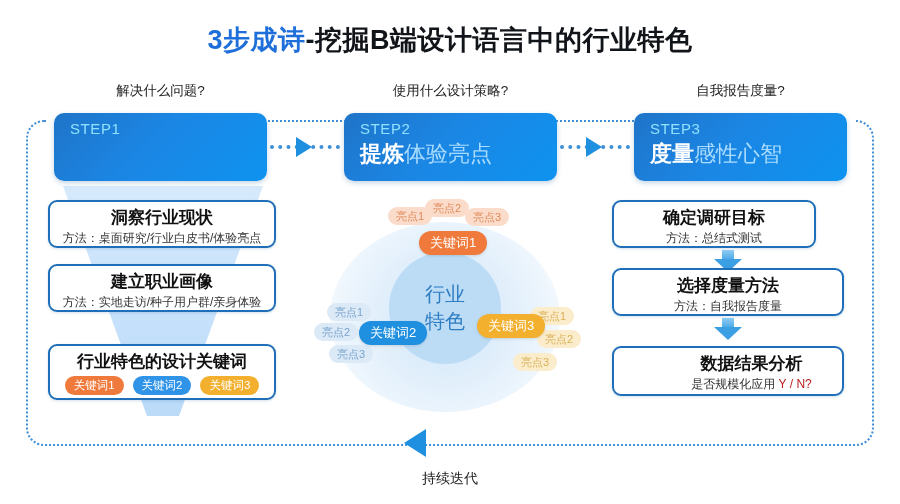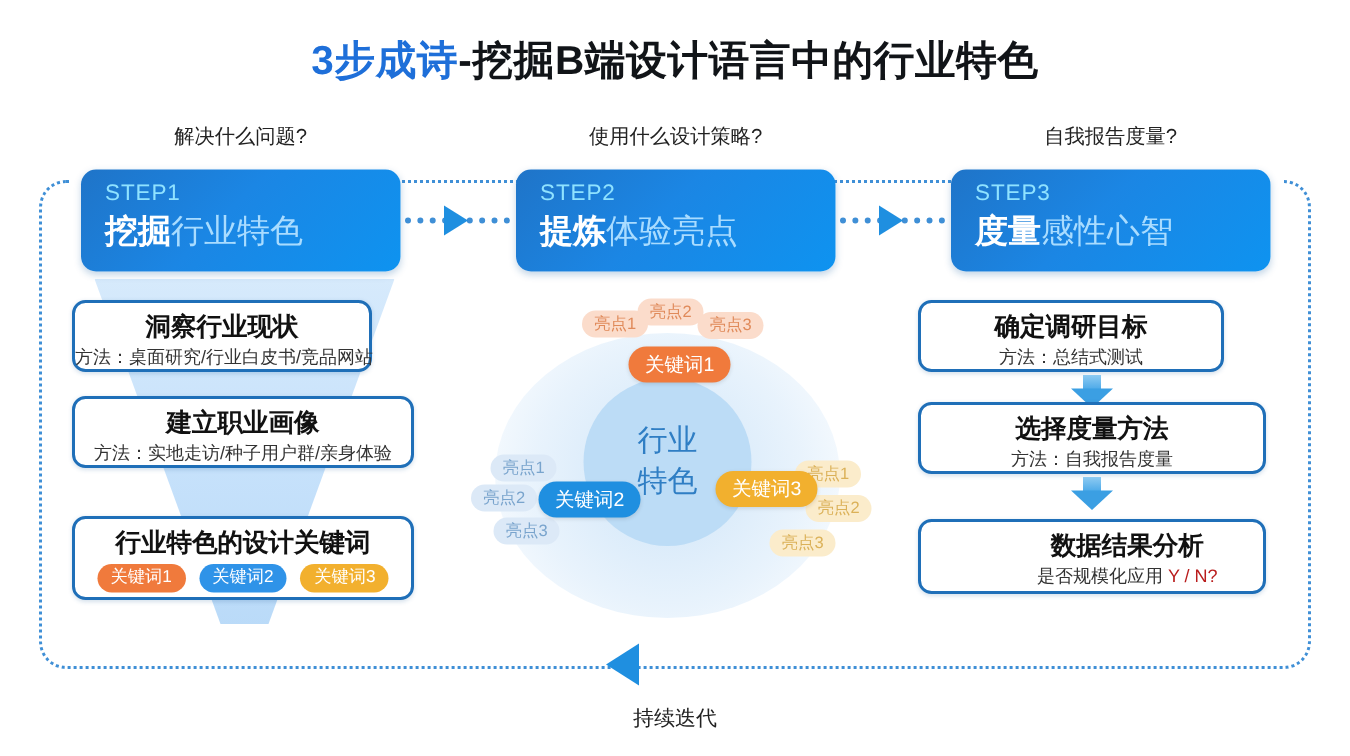--- a/index.html
+++ b/index.html
@@ -90,21 +90,21 @@
   .card{
     position:absolute;box-sizing:border-box;
     background:#fff;border:2px solid #1f6fb8;border-radius:9px;
     box-shadow:0 1px 3px rgba(30,90,150,.18);
     text-align:center;
   }
   .card .ch{font-size:17px;font-weight:bold;color:#111;line-height:22px;margin-top:5px;white-space:nowrap;}
   .card .cs{font-size:12px;color:#333;line-height:18px;white-space:nowrap;}
   .card .cs .dim{color:#b91c1c;}
 
-  #lc1{left:48px;top:200px;width:200px;height:48px;text-align:center;}
+  #lc1{left:48px;top:200px;width:228px;height:48px;text-align:center;}
   #lc2{left:48px;top:264px;width:228px;height:48px;}
   #lc3{left:48px;top:344px;width:228px;height:56px;}
 
   #rc1{left:612px;top:200px;width:204px;height:48px;}
   #rc2{left:612px;top:268px;width:232px;height:48px;}
   #rc3{left:612px;top:346px;width:232px;height:50px;padding-left:47px;}
 
   .pillrow{display:flex;justify-content:center;gap:9px;margin-top:3px;}
   .kw{
     display:inline-block;padding:2px 9px;border-radius:11px;
@@ -179,23 +179,20 @@
   <div class="loop-label">持续迭代</div>
 
   <div class="funnel"></div>
 
   <div class="q" id="q1">解决什么问题?</div>
   <div class="q" id="q2">使用什么设计策略?</div>
   <div class="q" id="q3">自我报告度量?</div>
 
   <div class="step" id="step1">
     <div class="num">STEP1</div>
-    <div class="ttl">
-      <b>挖掘</b><span>行业特色</span>
-    </div>
   </div>
   <div class="step" id="step2">
     <div class="num">STEP2</div>
     <div class="ttl">
       <b>提炼</b><span>体验亮点</span>
     </div>
   </div>
   <div class="step" id="step3">
     <div class="num">STEP3</div>
     <div class="ttl">
@@ -207,21 +204,21 @@
     <div class="dots"></div>
     <div class="tri"></div>
   </div>
   <div class="conn" id="conn2">
     <div class="dots"></div>
     <div class="tri"></div>
   </div>
 
   <div class="card" id="lc1">
     <div class="ch">洞察行业现状</div>
-    <div class="cs">方法：桌面研究/行业白皮书/竞品网站</div>
+    <div class="cs">方法：桌面研究/行业白皮书/体验亮点</div>
   </div>
   <div class="card" id="lc2">
     <div class="ch">建立职业画像</div>
     <div class="cs">方法：实地走访/种子用户群/亲身体验</div>
   </div>
   <div class="card" id="lc3">
     <div class="ch">行业特色的设计关键词</div>
     <div class="pillrow">
       <span class="kw kw1">关键词1</span>
       <span class="kw kw2">关键词2</span>

